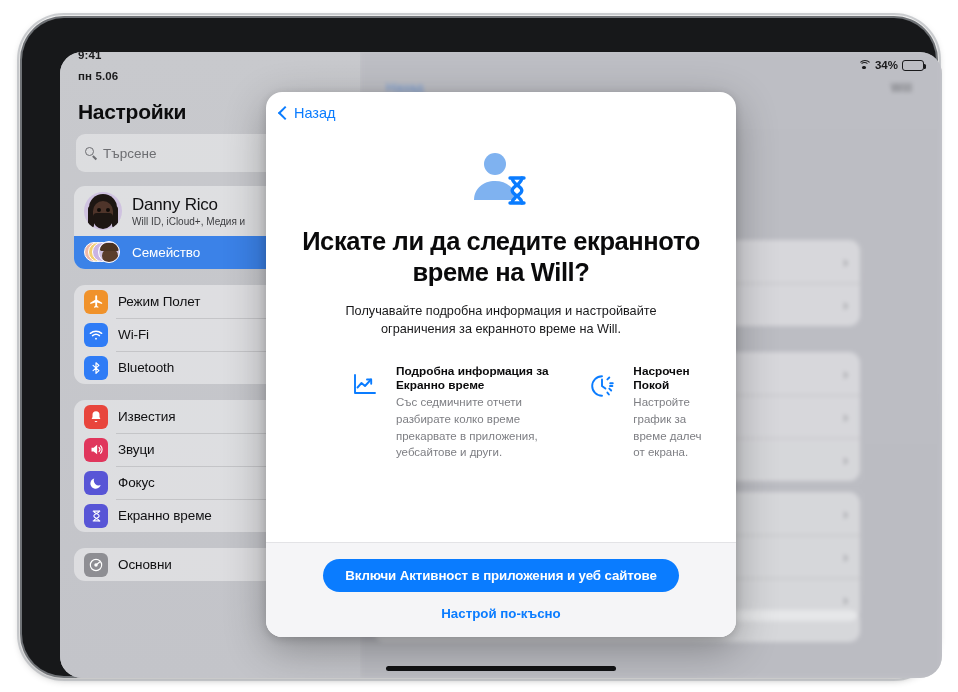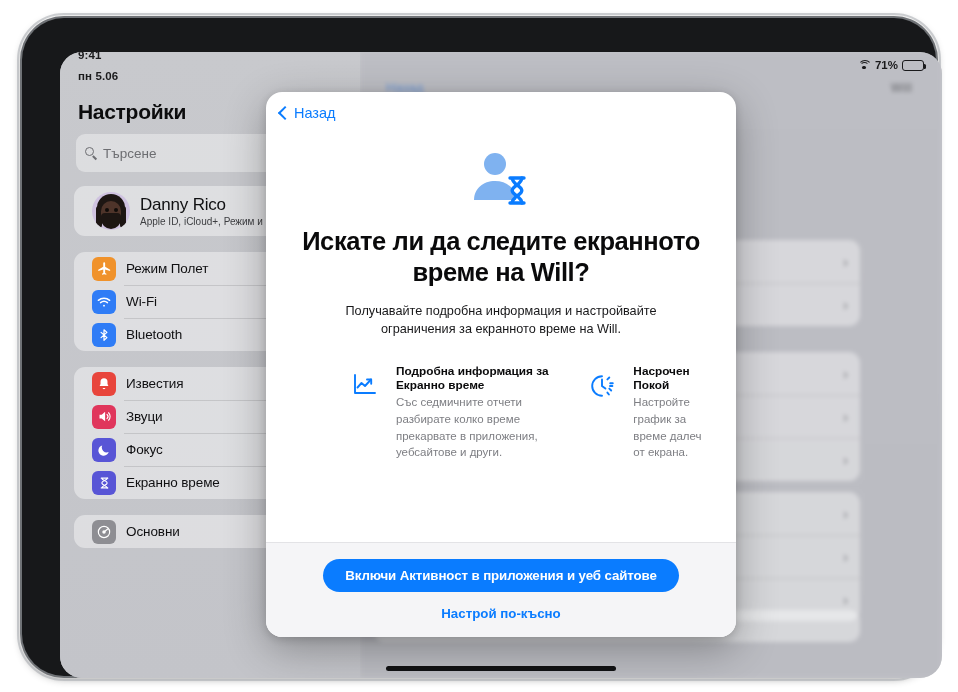--- a/index.html
+++ b/index.html
@@ -137,21 +137,20 @@
     background: rgba(255,255,255,0.42);
     overflow: hidden;
   }
   .sb-row {
     display: flex;
     align-items: center;
     min-height: 33px;
     padding: 0 10px;
     position: relative;
     gap: 10px;
-    margin-left: 8px;
   }
   .sb-row + .sb-row::before {
     content:"";
     position:absolute; left: 42px; right: 0; top: 0; height: 1px;
     background: rgba(0,0,0,0.11);
   }
   .sb-row .label { font-size: 13.5px; color: #101012; letter-spacing: -0.1px; }
   .sb-row.selected { background: #3b82e8; }
   .sb-row.selected .label { color: #ffffff; }
   .sb-row.selected + .sb-row::before,
@@ -421,22 +420,31 @@
               <span class="lock-l"></span>
                 <span class="lock-r"></span>
               <span class="hair"></span>
                 <span class="face"></span>
               <span class="beard"></span>
               <span class="eye l"></span>
                 <span class="eye r"></span>
             </div>
             <div>
               <div class="account-name">Danny Rico</div>
-              <div class="account-sub">Apple ID, iCloud+, Режим и</div>
-            </div>
+              <div class="account-sub">Will ID, iCloud+, Медия и</div>
+            </div>
+          </div>
+          <div class="sb-row selected">
+            <div class="family-stack">
+              <span class="a"></span>
+                <span class="b"></span>
+                <span class="c"></span>
+                <span class="d"></span>
+            </div>
+            <span class="label">Семейство</span>
           </div>
         </div>
 
         <div class="sb-group">
           <div class="sb-row">
             <span class="app-icon" style="background:#f0922b">
               <svg width="15" height="15" viewBox="0 0 24 24" fill="#fff">
                   <path d="M21 16v-2l-8-5V3.5A1.5 1.5 0 0 0 11.5 2 1.5 1.5 0 0 0 10 3.5V9l-8 5v2l8-2.5V19l-2 1.5V22l3.5-1 3.5 1v-1.5L13 19v-5.5z"></path>
                 </svg>
             </span>
@@ -518,21 +526,21 @@
         <div class="status-left">
           <span>9:41</span>
           <span>пн 5.06</span>
         </div>
         <div class="status-right">
           <span class="wifi-glyph">
               <i></i>
               <i></i>
               <i></i>
             </span>
-          <span>71%</span>
+          <span>34%</span>
           <span class="battery-glyph"><span class="battery-fill"></span></span>
         </div>
       </div>
 
       <div class="modal-sheet">
 
         <div class="modal-nav">
           <div class="back-button">
             <span class="chev-left"></span>
             <span>Назад</span>

